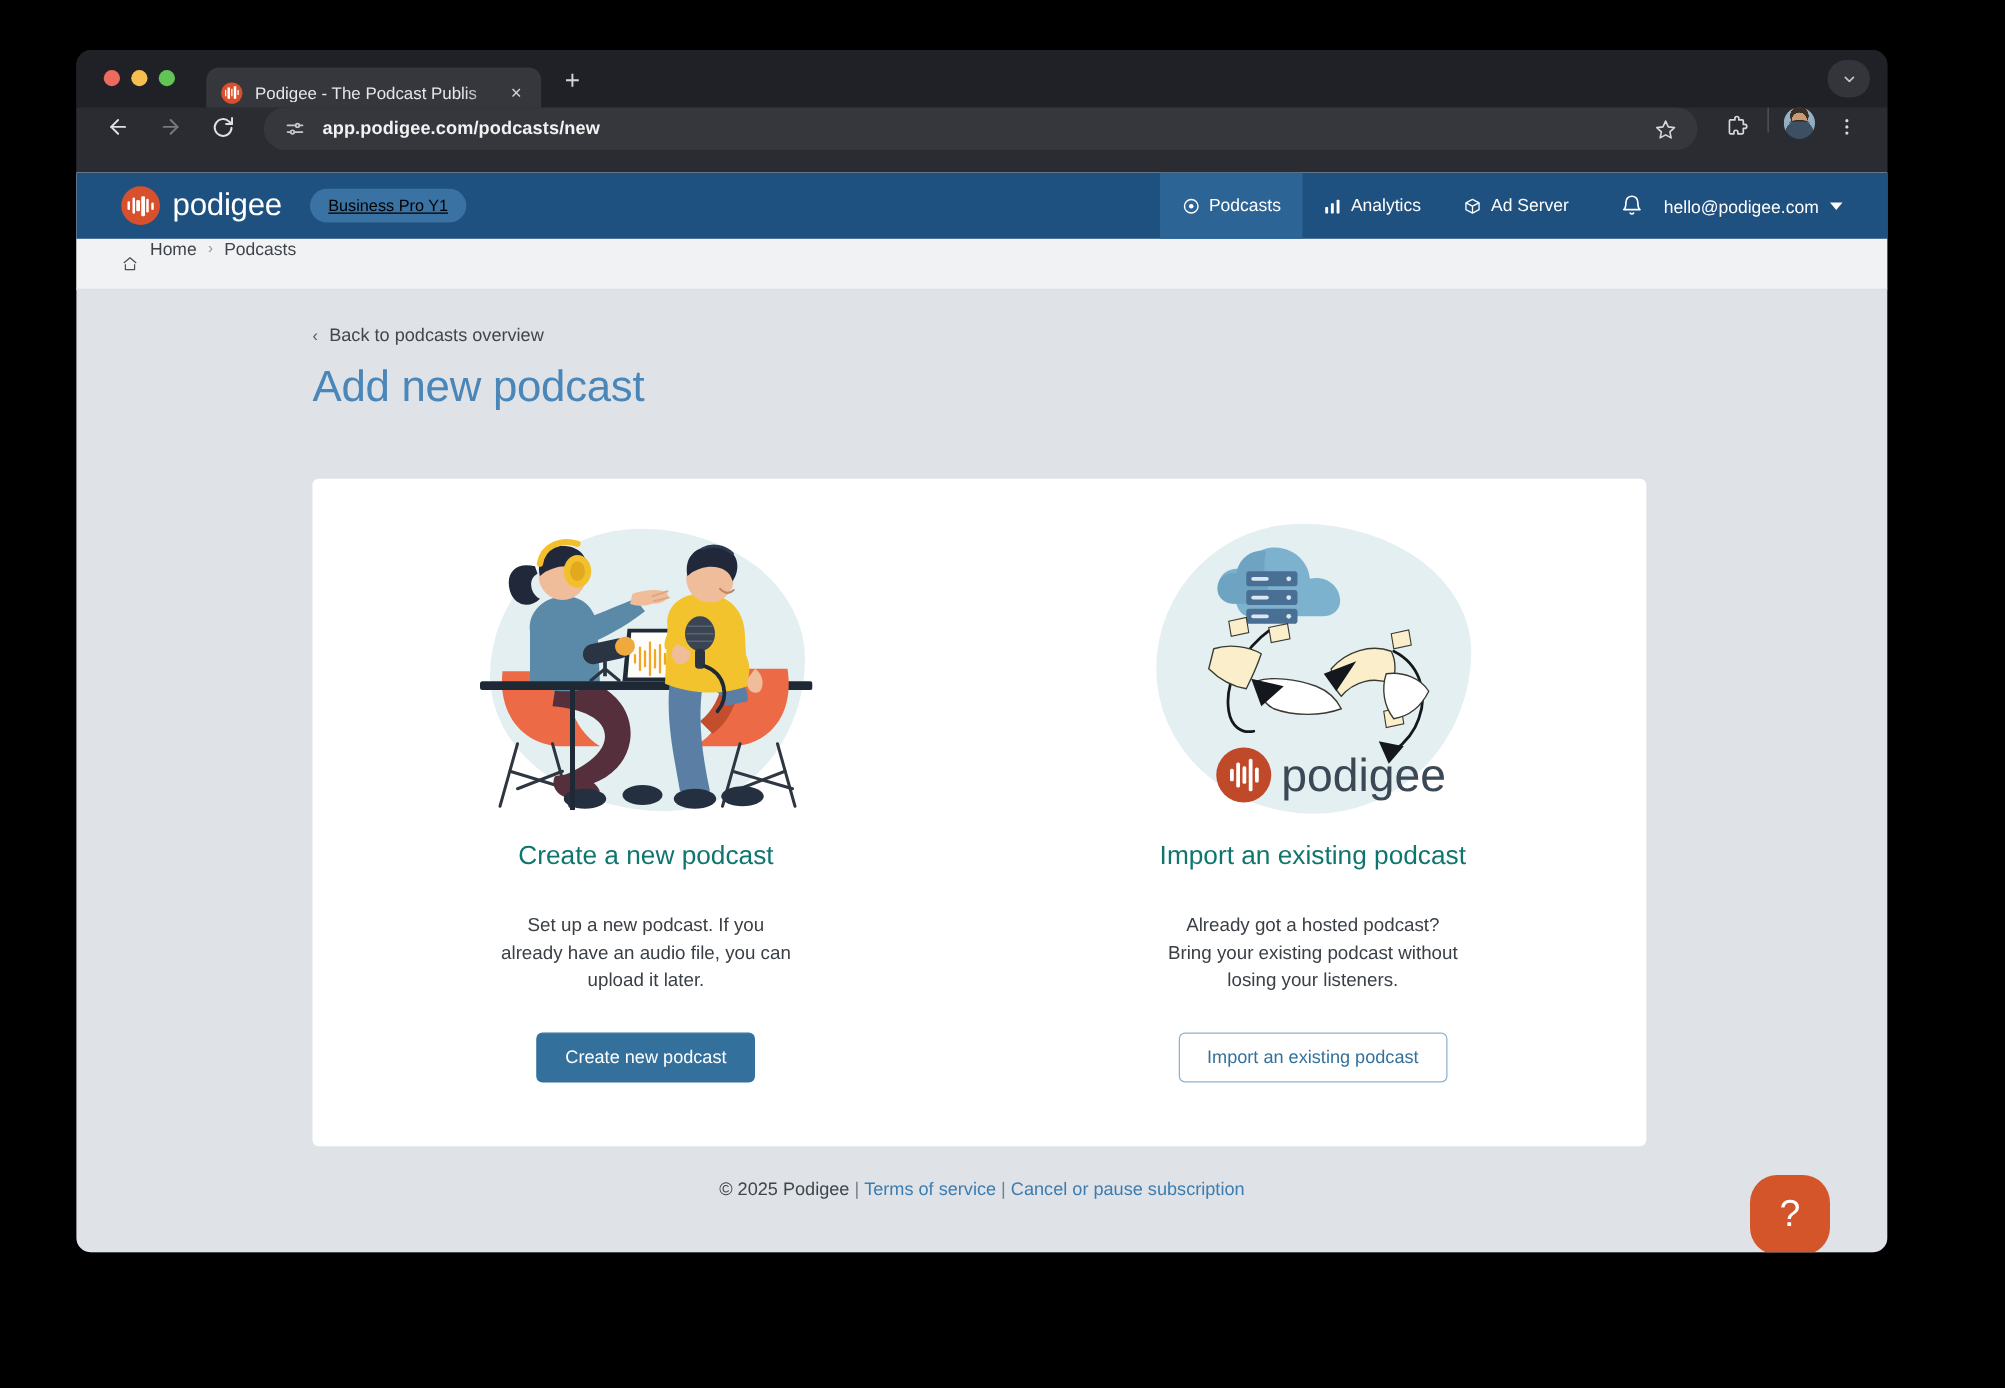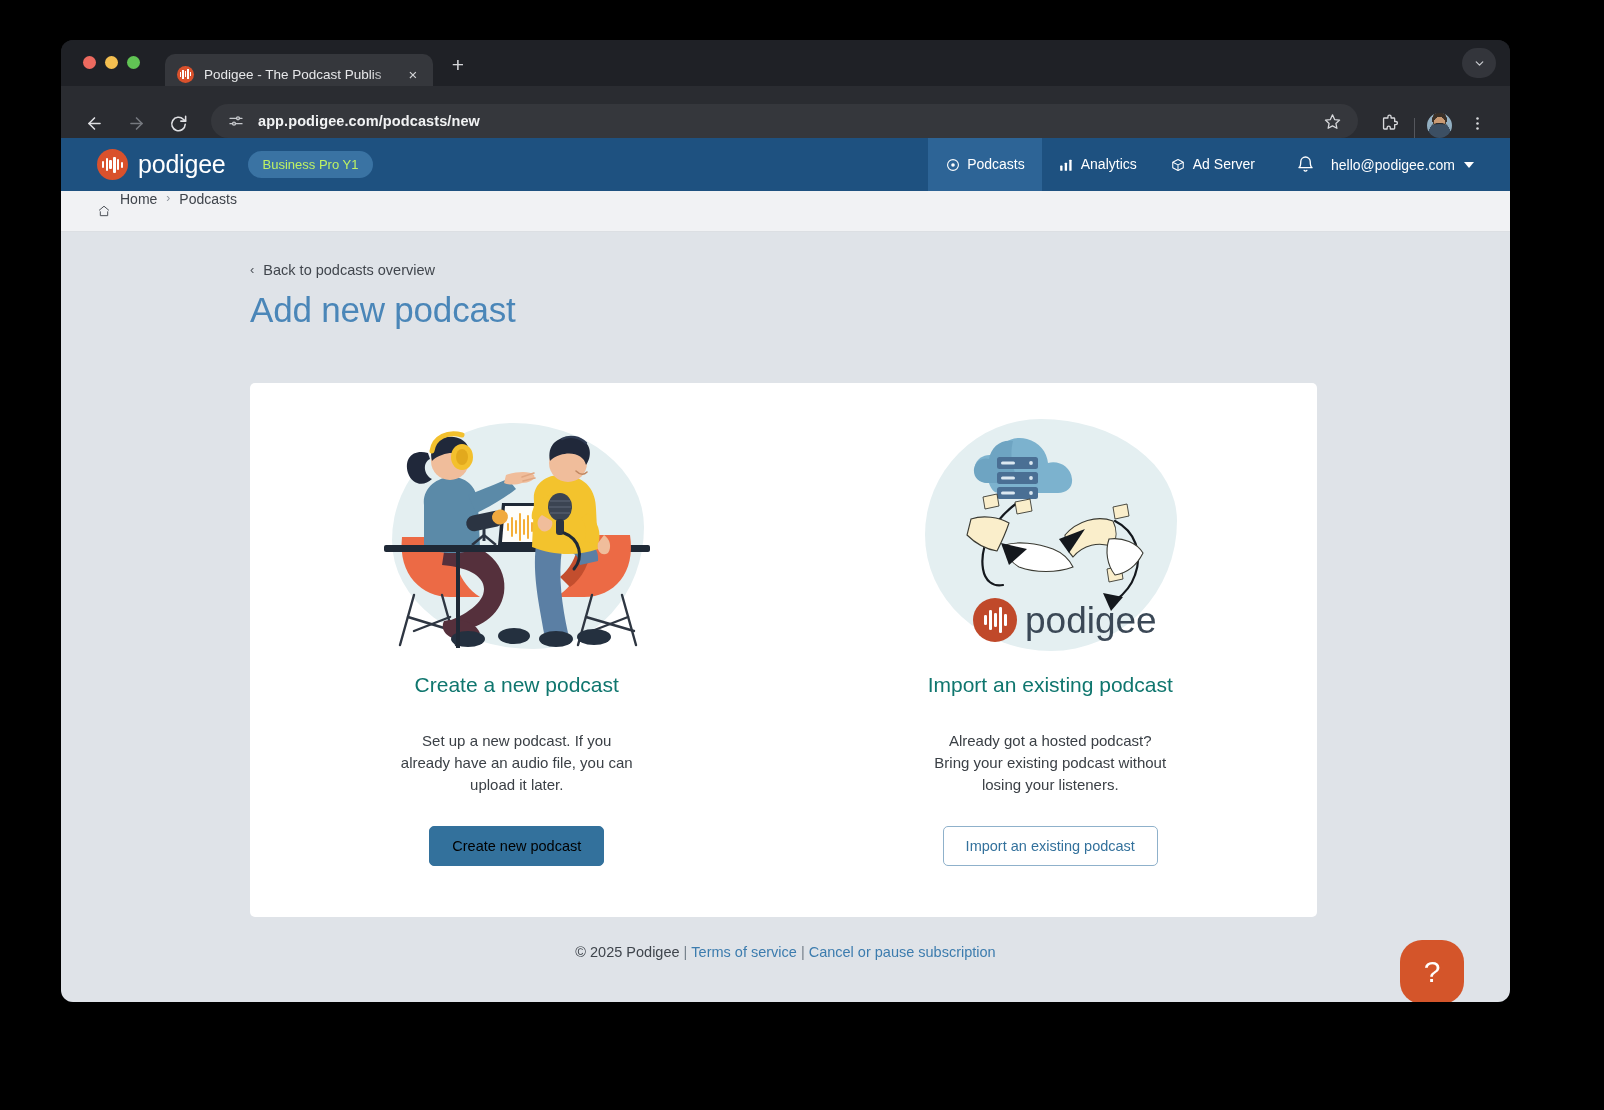--- a/index.html
+++ b/index.html
@@ -99,21 +99,21 @@
     color: #c6c8cc;
     display: flex; align-items: center; justify-content: center;
   }
 
   
   .toolbar {
     position: relative;
     height: 52px;
     background: #2a2c31;
     display: flex;
-    align-items: flex-end;
+    align-items: flex-start;
     padding: 0 18px;
   }
   .nav-btn {
     width: 30px; height: 30px;
     margin-right: 12px;
     display: flex; align-items: center; justify-content: center;
     color: #dfe0e3;
     flex: 0 0 auto;
   }
   .nav-btn.disabled { color: #76797f; }
@@ -219,25 +219,26 @@
     border-radius: 1px;
   }
   .brand-name {
     color: #ffffff;
     font-size: 25px;
     letter-spacing: -0.2px;
   }
   .plan-badge {
     margin-left: 22px;
     background: #3a73a3;
-    color: #bef264;
+    color: #000000;
     font-size: 13px;
     padding: 6px 15px;
     border-radius: 14px;
     white-space: nowrap;
+    text-decoration: underline;
   }
   .header-nav {
     margin-left: auto;
     display: flex;
     align-items: center;
     height: 53px;
   }
   .hnav-item {
     display: flex;
     align-items: center;
@@ -354,21 +355,21 @@
   }
   .btn {
     margin-top: 31px;
     font-size: 14.5px;
     border-radius: 5px;
     cursor: pointer;
     white-space: nowrap;
   }
   .btn-primary {
     background: #33719c;
-    color: #000000;
+    color: #ffffff;
     border: 1px solid #33719c;
     padding: 11px 22px;
   }
   .btn-outline {
     background: #ffffff;
     color: #33719c;
     border: 1px solid #8fb1cb;
     padding: 11px 22px;
   }
 

